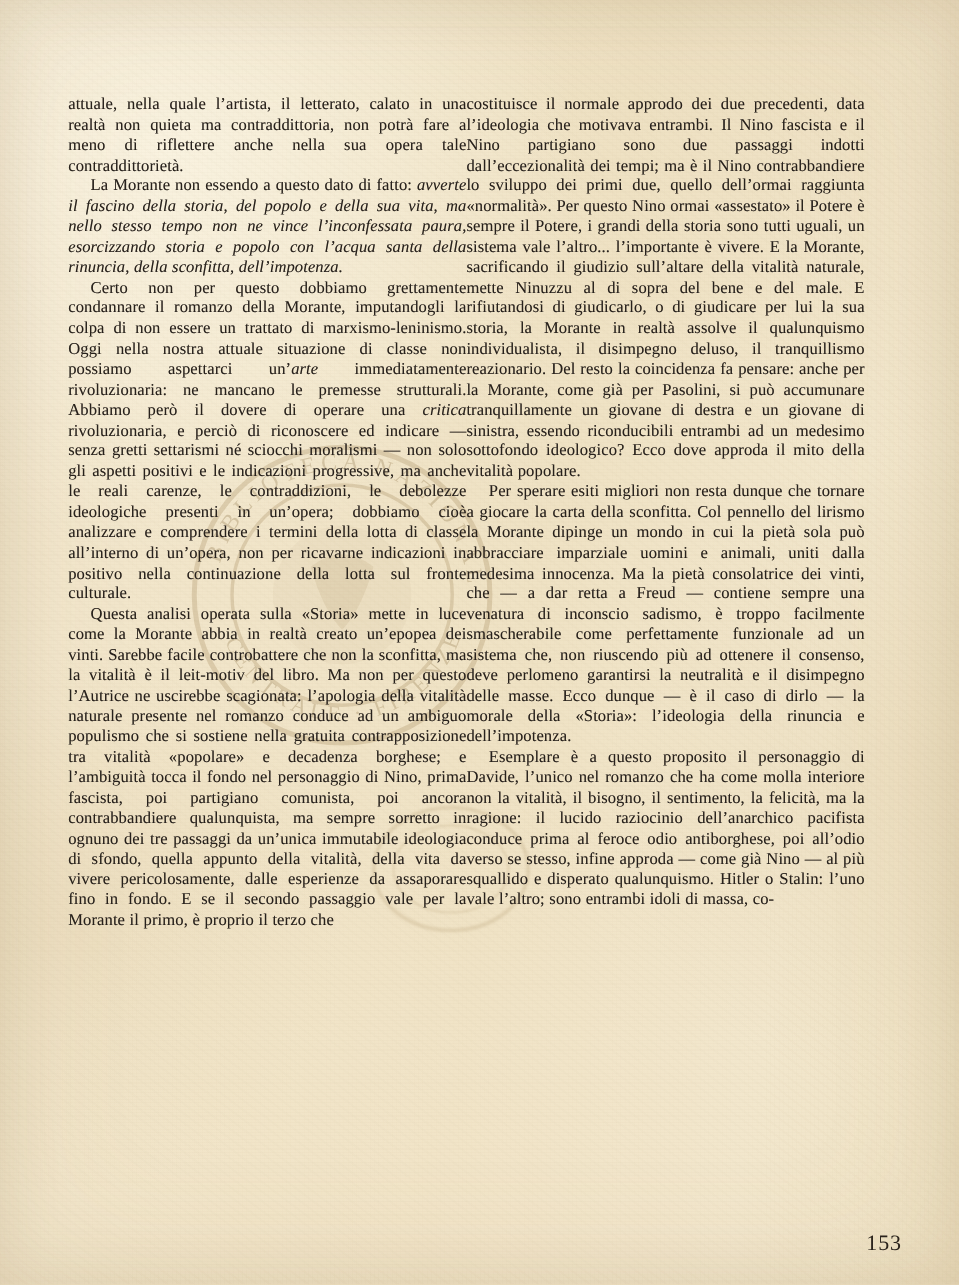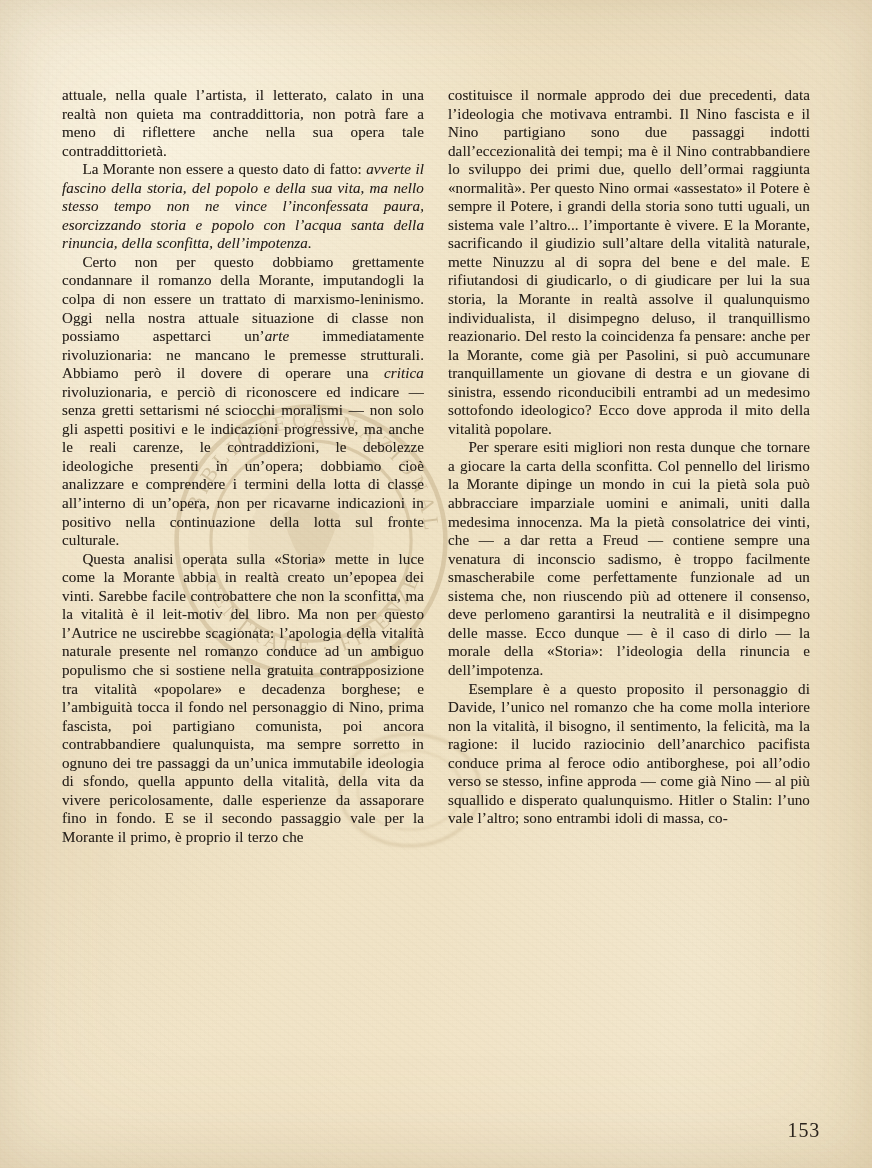--- a/index.html
+++ b/index.html
@@ -68,21 +68,20 @@
   }
 
   
   #columns {
     position: absolute;
     left: 62px;
     top: 86px;
     width: 748px;
     height: 1024px;
     display: flex;
-    gap: 24px;
   }
   .col {
     width: 362px;
     color: #27211c;
     font-size: 15.1px;
     line-height: 18.55px;
     text-align: justify;
     text-justify: inter-word;
     -webkit-hyphens: none;
     hyphens: none;
@@ -133,21 +132,21 @@
   </svg>
 
   <svg id="stamp2" viewBox="0 0 200 200" xmlns="http://www.w3.org/2000/svg">
     <ellipse cx="100" cy="100" rx="78" ry="62" fill="none" stroke="#a68c60" stroke-width="4"></ellipse>
     <ellipse cx="100" cy="100" rx="58" ry="44" fill="none" stroke="#a68c60" stroke-width="2"></ellipse>
   </svg>
 
   <div id="columns">
     <div class="col left">
         <p><span>attuale, nella quale l’artista, il letterato, calato in una realtà non quieta ma contraddittoria, non potrà fare a meno di riflettere anche nella sua opera tale contraddittorietà.</span></p>
-        <p class="ind"><span>La Morante non essere a questo dato di fatto: </span><span class="it">avverte il fascino della storia, del popolo e della sua vita, ma nello stesso tempo non ne vince l’inconfessata paura, esorcizzando storia e popolo con l’acqua santa della rinuncia, della sconfitta, dell’impotenza.</span></p>
+        <p class="ind"><span>La Morante non essendo a questo dato di fatto: </span><span class="it">avverte il fascino della storia, del popolo e della sua vita, ma nello stesso tempo non ne vince l’inconfessata paura, esorcizzando storia e popolo con l’acqua santa della rinuncia, della sconfitta, dell’impotenza.</span></p>
         <p class="ind"><span>Certo non per questo dobbiamo grettamente condannare il romanzo della Morante, imputandogli la colpa di non essere un trattato di marxismo-leninismo. Oggi nella nostra attuale situazione di classe non possiamo aspettarci un’</span><span class="it">arte</span><span> immediatamente rivoluzionaria: ne mancano le premesse strutturali. Abbiamo però il dovere di operare una </span><span class="it">critica</span><span> rivoluzionaria, e perciò di riconoscere ed indicare — senza gretti settarismi né sciocchi moralismi — non solo gli aspetti positivi e le indicazioni progressive, ma anche le reali carenze, le contraddizioni, le debolezze ideologiche presenti in un’opera; dobbiamo cioè analizzare e comprendere i termini della lotta di classe all’interno di un’opera, non per ricavarne indicazioni in positivo nella continuazione della lotta sul fronte culturale.</span></p>
         <p class="ind"><span>Questa analisi operata sulla «Storia» mette in luce come la Morante abbia in realtà creato un’epopea dei vinti. Sarebbe facile controbattere che non la sconfitta, ma la vitalità è il leit-motiv del libro. Ma non per questo l’Autrice ne uscirebbe scagionata: l’apologia della vitalità naturale presente nel romanzo conduce ad un ambiguo populismo che si sostiene nella gratuita contrapposizione tra vitalità «popolare» e decadenza borghese; e l’ambiguità tocca il fondo nel personaggio di Nino, prima fascista, poi partigiano comunista, poi ancora contrabbandiere qualunquista, ma sempre sorretto in ognuno dei tre passaggi da un’unica immutabile ideologia di sfondo, quella appunto della vitalità, della vita da vivere pericolosamente, dalle esperienze da assaporare fino in fondo. E se il secondo passaggio vale per la Morante il primo, è proprio il terzo che</span></p>
       </div>
     <div class="col right">
         <p><span>costituisce il normale approdo dei due precedenti, data l’ideologia che motivava entrambi. Il Nino fascista e il Nino partigiano sono due passaggi indotti dall’eccezionalità dei tempi; ma è il Nino contrabbandiere lo sviluppo dei primi due, quello dell’ormai raggiunta «normalità». Per questo Nino ormai «assestato» il Potere è sempre il Potere, i grandi della storia sono tutti uguali, un sistema vale l’altro... l’importante è vivere. E la Morante, sacrificando il giudizio sull’altare della vitalità naturale, mette Ninuzzu al di sopra del bene e del male. E rifiutandosi di giudicarlo, o di giudicare per lui la sua storia, la Morante in realtà assolve il qualunquismo individualista, il disimpegno deluso, il tranquillismo reazionario. Del resto la coincidenza fa pensare: anche per la Morante, come già per Pasolini, si può accumunare tranquillamente un giovane di destra e un giovane di sinistra, essendo riconducibili entrambi ad un medesimo sottofondo ideologico? Ecco dove approda il mito della vitalità popolare.</span></p>
         <p class="ind"><span>Per sperare esiti migliori non resta dunque che tornare a giocare la carta della sconfitta. Col pennello del lirismo la Morante dipinge un mondo in cui la pietà sola può abbracciare imparziale uomini e animali, uniti dalla medesima innocenza. Ma la pietà consolatrice dei vinti, che — a dar retta a Freud — contiene sempre una venatura di inconscio sadismo, è troppo facilmente smascherabile come perfettamente funzionale ad un sistema che, non riuscendo più ad ottenere il consenso, deve perlomeno garantirsi la neutralità e il disimpegno delle masse. Ecco dunque — è il caso di dirlo — la morale della «Storia»: l’ideologia della rinuncia e dell’impotenza.</span></p>
         <p class="ind"><span>Esemplare è a questo proposito il personaggio di Davide, l’unico nel romanzo che ha come molla interiore non la vitalità, il bisogno, il sentimento, la felicità, ma la ragione: il lucido raziocinio dell’anarchico pacifista conduce prima al feroce odio antiborghese, poi all’odio verso se stesso, infine approda — come già Nino — al più squallido e disperato qualunquismo. Hitler o Stalin: l’uno vale l’altro; sono entrambi idoli di massa, co-</span></p>
       </div>
   </div>
 

